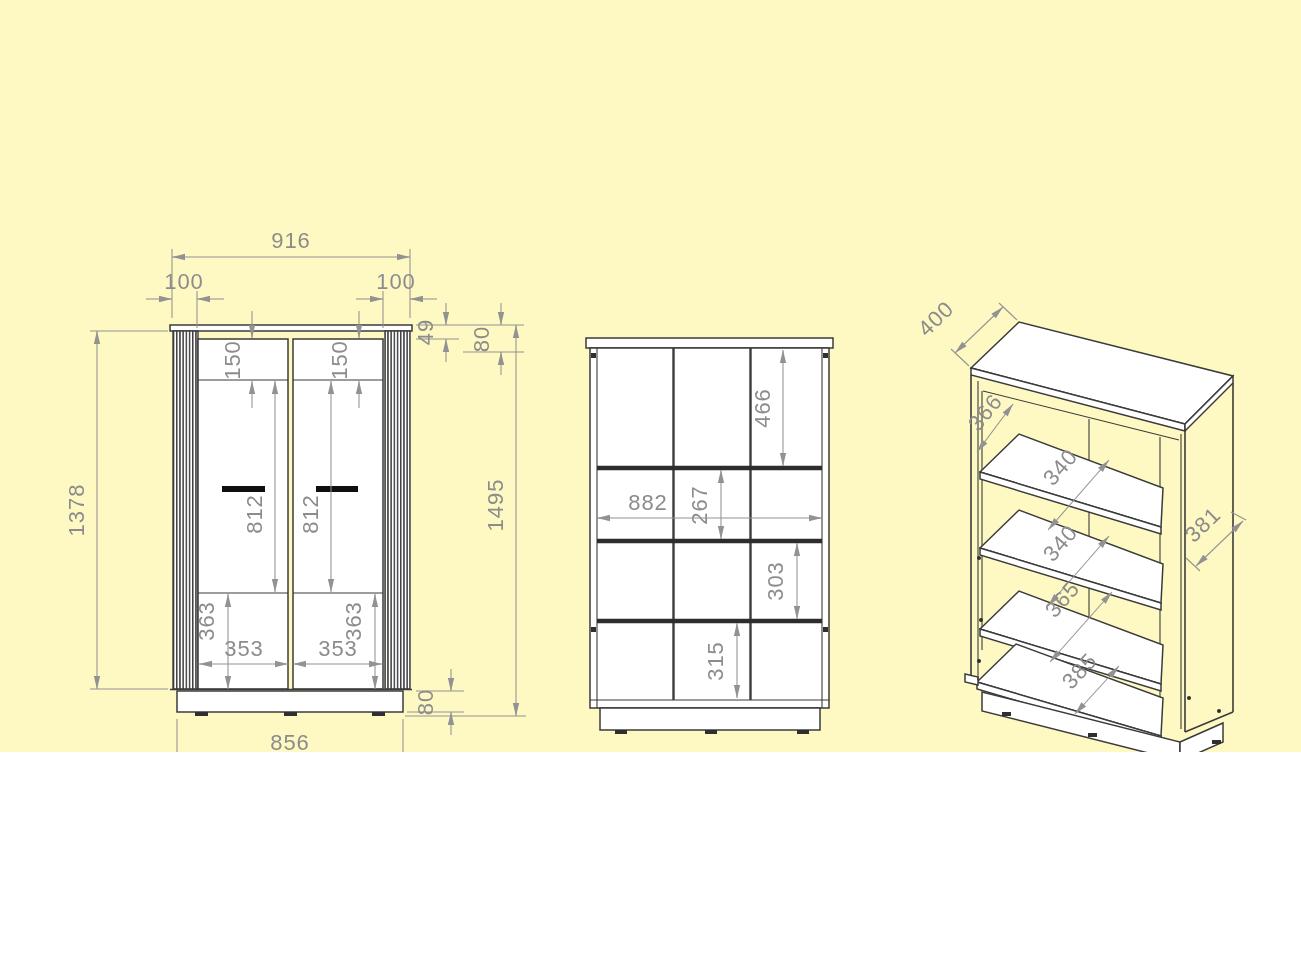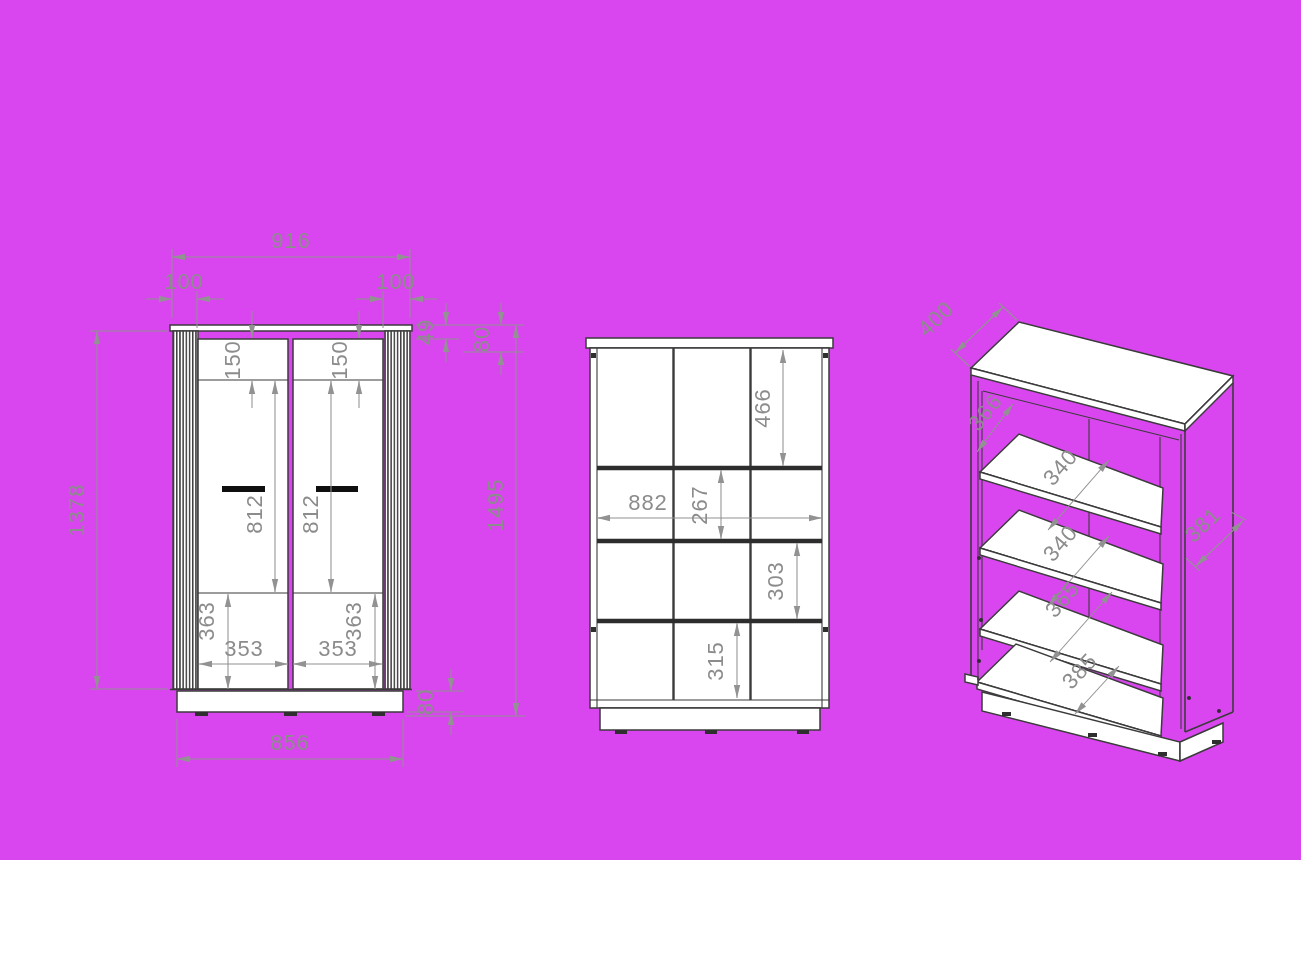--- a/index.html
+++ b/index.html
@@ -1,16 +1,16 @@
 <!DOCTYPE html>
 <html><head>
 <meta charset="utf-8">
 <style>
   html,body{margin:0;padding:0;background:#ffffff;}
-  .stage{position:relative;width:1301px;height:860px;background:#d946ef;overflow:hidden;}
+  .stage{position:relative;width:1301px;height:752px;background:#fef9c3;overflow:hidden;}
   svg{display:block;}
   .face{fill:#ffffff;stroke:#3b3b3b;stroke-width:1.5;}
   .edge{stroke:#3b3b3b;stroke-width:1.6;fill:none;}
   .edge2{stroke:#3b3b3b;stroke-width:1.1;fill:none;}
   .thick{stroke:#2d2d2d;stroke-width:4.5;fill:none;}
   .dim{stroke:#929292;stroke-width:1.05;fill:none;}
   .dimtxt{fill:#8c8c8c;font-family:"Liberation Sans",sans-serif;font-size:22px;letter-spacing:1px;}
   .mark{fill:#2f2f2f;stroke:none;}
   .handle{fill:#0f0f0f;stroke:none;}
 </style>

